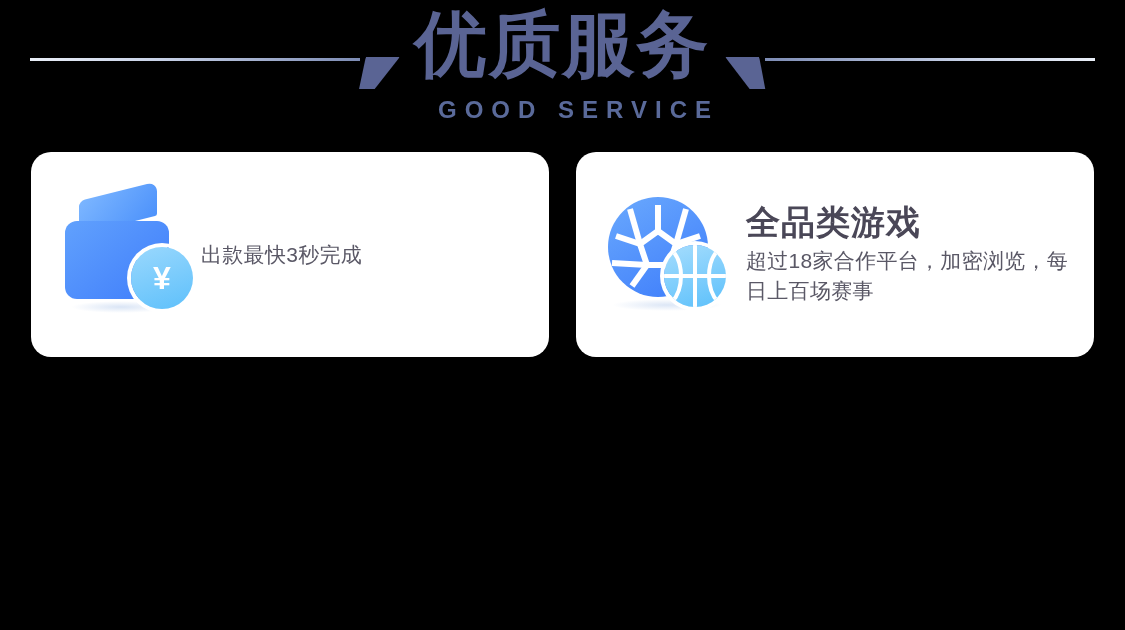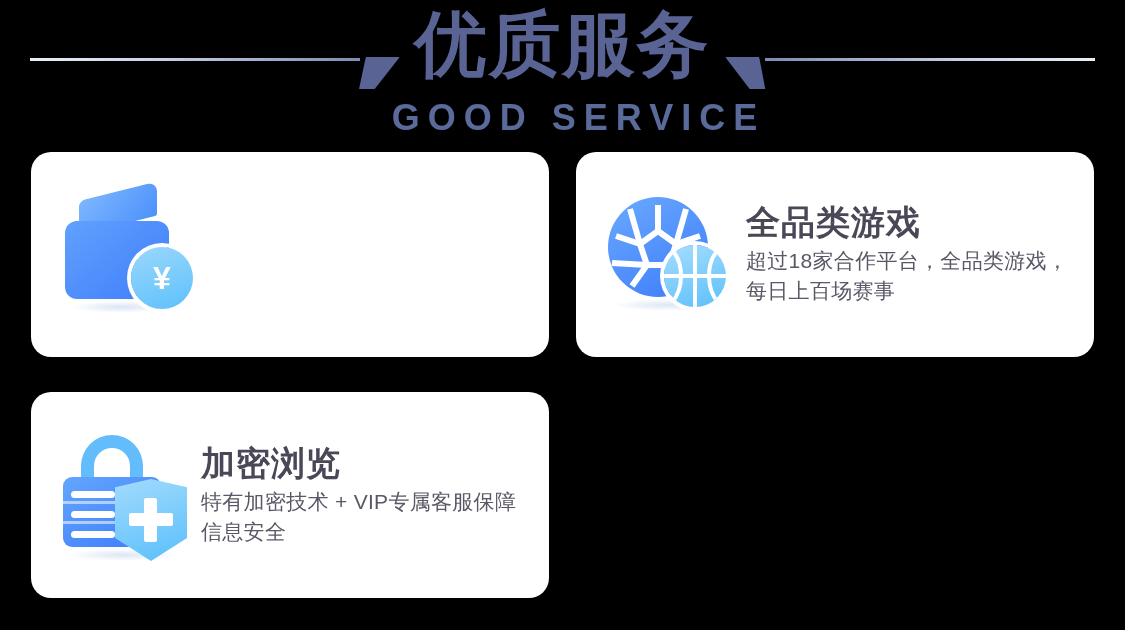--- a/index.html
+++ b/index.html
@@ -31,21 +31,21 @@
   .title-cn {
     position:absolute; left:0; right:0; top:8px;
     text-align:center;
     font-size:72px; font-weight:bold; line-height:1;
     color:#5a6494;
     letter-spacing:2px;
   }
   .title-en {
     position:absolute; left:0; right:0; top:96px;
     text-align:center;
-    font-size:36px; font-weight:bold; line-height:1.2;
+    font-size:24px; font-weight:bold; line-height:1.2;
     color:#5a6a9a;
     letter-spacing:8px;
     margin-left:32px;
   }
 
   
   .grid {
     position:absolute; left:31px; top:152px;
     width:1063px; height:446px;
     display:grid;
@@ -250,20 +250,21 @@
       <div class="card-icon">
         <div class="ic-wallet">
           <div class="wal-shadow"></div>
           <div class="wal-flap"></div>
           <div class="wal-body"></div>
           <div class="wal-notch"></div>
           <div class="wal-coin">¥</div>
         </div>
       </div>
       <div class="card-text">
+        <div class="card-sub">出款最快3秒完成</div>
       </div>
     </div>
 
     <div class="card">
       <div class="card-icon">
         <div class="ic-balls">
           <div class="ball-shadow"></div>
           <div class="ball-soccer">
             <svg width="100" height="100" viewBox="0 0 100 100" aria-hidden="true">
               <g fill="none" stroke="#ffffff" stroke-width="6" stroke-linejoin="round">
@@ -287,44 +288,20 @@
                 <line x1="0" y1="31" x2="62" y2="31"></line>
                 <path d="M8,5 C20,18 20,44 8,57"></path>
                 <path d="M54,5 C42,18 42,44 54,57"></path>
               </g>
             </svg>
           </div>
         </div>
       </div>
       <div class="card-text">
         <div class="card-title">全品类游戏</div>
-        <div class="card-sub">超过18家合作平台，全品类游戏，每日上百场赛事</div>
+        <div class="card-sub">超过18家合作平台，加密浏览，每日上百场赛事</div>
       </div>
     </div>
 
-    <div class="card">
-      <div class="card-icon">
-        <div class="ic-lock">
-          <div class="lock-shadow"></div>
-          <div class="lock-shackle"></div>
-          <div class="lock-body"></div>
-          <div class="lock-slot s1"></div>
-          <div class="lock-slot s2"></div>
-          <div class="lock-line l1"></div>
-          <div class="lock-line l2"></div>
-          <div class="lock-line l3"></div>
-          <div class="lock-shield">
-            <div class="lock-shield-ring"></div>
-            <div class="lock-shield-bg"></div>
-            <div class="lock-plus-h"></div>
-            <div class="lock-plus-v"></div>
-          </div>
-        </div>
-      </div>
-      <div class="card-text">
-        <div class="card-title">加密浏览</div>
-        <div class="card-sub">特有加密技术 + VIP专属客服保障信息安全</div>
-      </div>
-    </div>
 
 
   </div>
 </div>
 
 </body></html>

